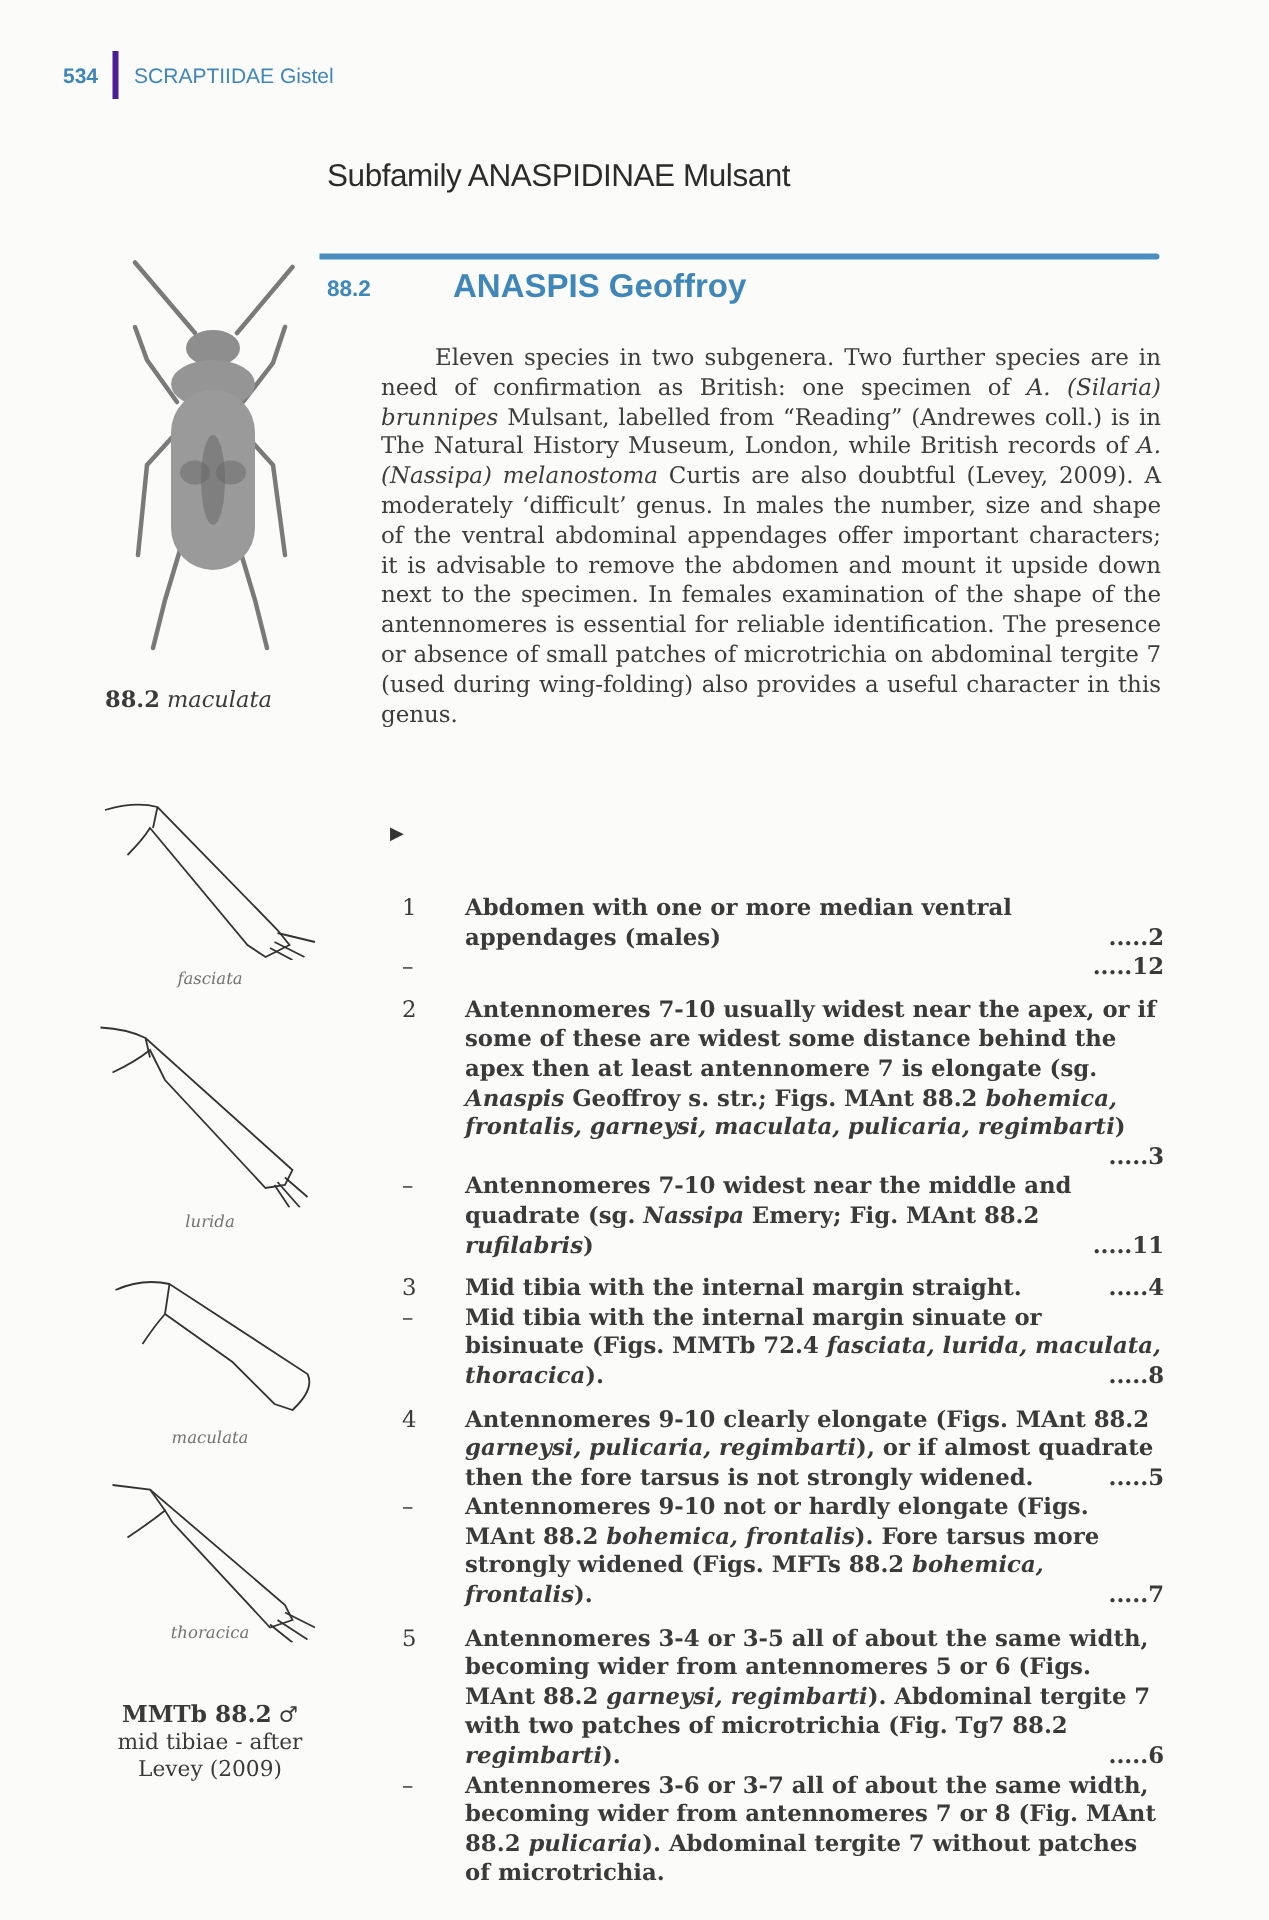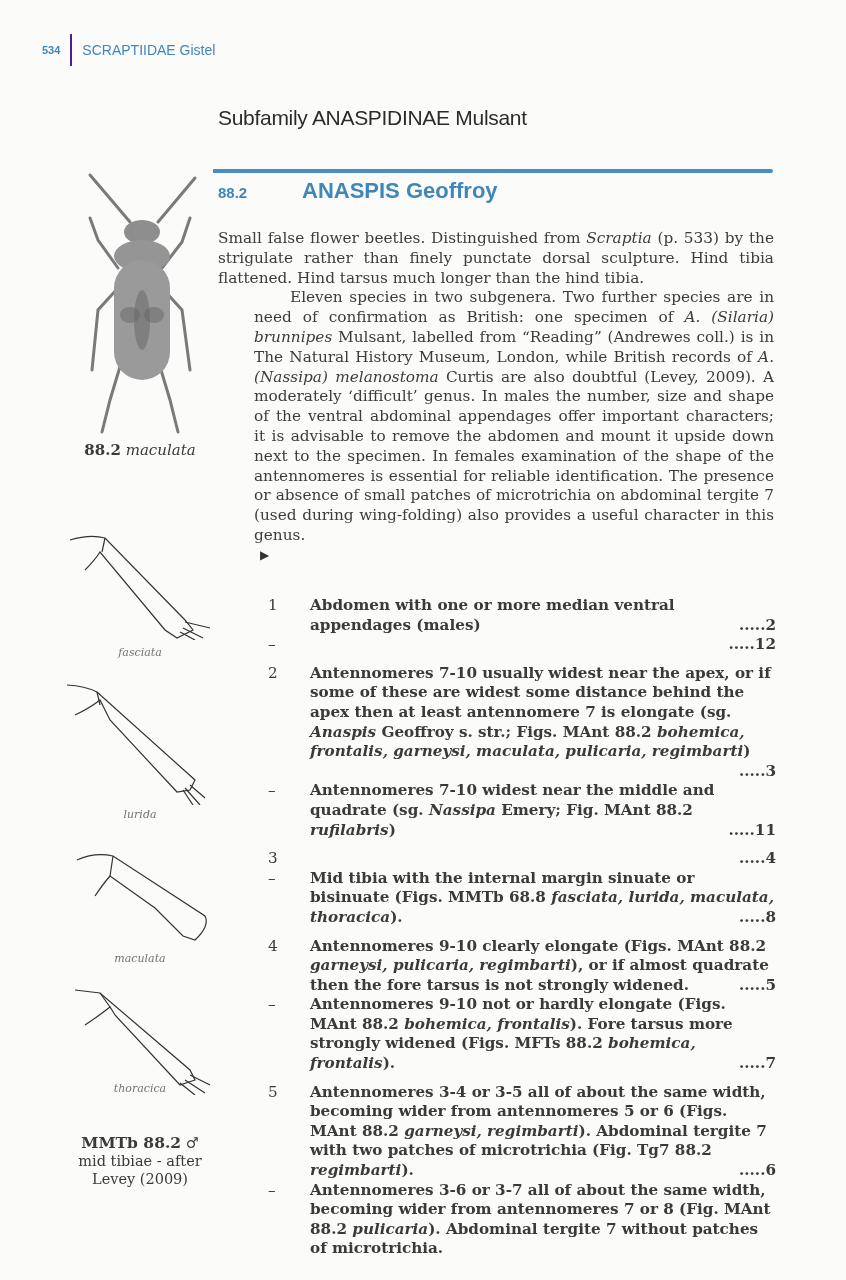--- a/index.html
+++ b/index.html
@@ -3,60 +3,59 @@
 <meta charset="utf-8">
 <style>
   html, body { margin: 0; padding: 0; }
   body {
     width: 846px; height: 1280px; background: #fbfbfa; position: relative; overflow: hidden;
     font-family: "DejaVu Serif", "Liberation Serif", serif; color: #3a3a3a;
   }
   .sans { font-family: "Liberation Sans", "DejaVu Sans", sans-serif; }
   .abs { position: absolute; }
   #running-head { left: 42px; top: 34px; height: 32px; display: flex; align-items: center; }
-  #page-num { color: #3f86b9; font-weight: bold; font-size: 11px; padding-right: 10px; border-right: 2px solid #4c1d95; height: 32px; line-height: 20px; display:flex; align-items:center;}
+  #page-num { color: #3f86b9; font-weight: bold; font-size: 14px; padding-right: 10px; border-right: 4px solid #4c1d95; height: 32px; line-height: 20px; display:flex; align-items:center;}
   #running-title { color: #3f86b9; font-size: 14px; padding-left: 10px; }
   #subfamily { left: 218px; top: 106px; font-size: 21px; font-weight: normal; color: #2b2b2b; letter-spacing: -0.3px; }
   #blue-rule { left: 213px; top: 169px; width: 560px; height: 4px; background: #4a8dc0; border-radius: 0 2px 2px 0; }
   #genus-num { left: 218px; top: 184px; font-size: 15px; color: #3f86b9; font-weight: bold; }
   #genus-title { left: 302px; top: 178px; font-size: 22px; color: #3f86b9; font-weight: bold; }
   #intro { left: 218px; top: 229px; width: 556px; font-size: 15.3px; line-height: 19.8px; text-align: justify; color: #3c3c3c; }
   #intro p { margin: 0; }
   #intro p.indent { text-indent: 36px; margin-left: 36px; }
   i { font-style: italic; }
   #key-heading { left: 260px; top: 548px; display: flex; align-items: center; }
   #key-arrow { font-size: 12px; color: #333; width: 48px; }
   #key-title { font-size: 19px; font-weight: bold; color: #2b2b2b; }
   #key { left: 268px; top: 596px; width: 508px; font-size: 15.2px; line-height: 19.6px; color: #3a3a3a; }
   .couplet { margin-bottom: 9px; }
   .lead { display: flex; }
   .lead .num { width: 42px; flex-shrink: 0; }
   .lead .txt { flex: 1; font-weight: bold; }
   #beetle-fig { left: 70px; top: 170px; width: 140px; height: 265px; }
-  #beetle-caption { left: 70px; top: 441px; width: 140px; text-align: center; font-size: 15px; }
+  #beetle-caption { left: 70px; top: 457px; width: 140px; font-size: 15px; }
   .tibia { position: absolute; left: 55px; width: 160px; }
   .tibia-label { position: absolute; width: 180px; left: 50px; text-align: center; font-style: italic; font-size: 11px; color: #737373; }
   #fig-caption { left: 55px; top: 1134px; width: 170px; text-align: center; font-size: 14.5px; line-height: 18px; }
   #fig-caption .b { font-weight: bold; font-size: 15.5px; }
 </style>
 </head>
 <body>
 
 <div id="running-head" class="abs sans">
   <span id="page-num">534</span>
   <span id="running-title">SCRAPTIIDAE Gistel</span>
 </div>
 
 <div id="subfamily" class="abs sans">Subfamily ANASPIDINAE Mulsant</div>
 <div id="blue-rule" class="abs"></div>
 <div id="genus-num" class="abs sans">88.2</div>
 <div id="genus-title" class="abs sans">ANASPIS Geoffroy</div>
 
 <div id="intro" class="abs">
-  <p><span>Small false flower beetles. Distinguished from </span><i>Scraptia</i><span> (p. 533) by the strigulate rather than finely punctate dorsal sculpture. Hind tibia flattened. Hind tarsus much longer than the hind tibia.</span></p>
   <p class="indent"><span>Eleven species in two subgenera. Two further species are in need of confirmation as British: one specimen of </span><i>A. (Silaria) brunnipes</i><span> Mulsant, labelled from “Reading” (Andrewes coll.) is in The Natural History Museum, London, while British records of </span><i>A. (Nassipa) melanostoma</i><span> Curtis are also doubtful (Levey, 2009). A moderately ‘difficult’ genus. In males the number, size and shape of the ventral abdominal appendages offer important characters; it is advisable to remove the abdomen and mount it upside down next to the specimen. In females examination of the shape of the antennomeres is essential for reliable identification. The presence or absence of small patches of microtrichia on abdominal tergite 7 (used during wing-folding) also provides a useful character in this genus.</span></p>
 </div>
 
 <div id="key-heading" class="abs sans">
   <span id="key-arrow">▶</span>
 </div>
 
 <div id="key" class="abs">
     <div class="couplet">
       <div class="lead">
@@ -74,25 +73,25 @@
         <span class="txt"><span>Antennomeres 7-10 usually widest near the apex, or if some of these are widest some distance behind the apex then at least antennomere 7 is elongate (sg. </span><i>Anaspis</i><span> Geoffroy s. str.; Figs. MAnt 88.2 </span><i>bohemica, frontalis, garneysi, maculata, pulicaria, regimbarti</i><span>)</span><span style="float: right;">.....3</span></span>
       </div>
       <div class="lead">
         <span class="num">–</span>
         <span class="txt"><span>Antennomeres 7-10 widest near the middle and quadrate (sg. </span><i>Nassipa</i><span> Emery; Fig. MAnt 88.2 </span><i>rufilabris</i><span>)</span><span style="float: right;">.....11</span></span>
       </div>
     </div>
     <div class="couplet">
       <div class="lead">
         <span class="num">3</span>
-        <span class="txt"><span style="float: right;">.....4</span></span>
+        <span class="txt"><span>Mid tibia with the internal margin straight. </span><span style="float: right;">.....4</span></span>
       </div>
       <div class="lead">
         <span class="num">–</span>
-        <span class="txt"><span>Mid tibia with the internal margin sinuate or bisinuate (Figs. MMTb 68.8 </span><i>fasciata, lurida, maculata, thoracica</i><span>).</span><span style="float: right;">.....8</span></span>
+        <span class="txt"><span>Mid tibia with the internal margin sinuate or bisinuate (Figs. MMTb 72.4 </span><i>fasciata, lurida, maculata, thoracica</i><span>).</span><span style="float: right;">.....8</span></span>
       </div>
     </div>
     <div class="couplet">
       <div class="lead">
         <span class="num">4</span>
         <span class="txt"><span>Antennomeres 9-10 clearly elongate (Figs. MAnt 88.2 </span><i>garneysi, pulicaria, regimbarti</i><span>), or if almost quadrate then the fore tarsus is not strongly widened. </span><span style="float: right;">.....5</span></span>
       </div>
       <div class="lead">
         <span class="num">–</span>
         <span class="txt"><span>Antennomeres 9-10 not or hardly elongate (Figs. MAnt 88.2 </span><i>bohemica, frontalis</i><span>). Fore tarsus more strongly widened (Figs. MFTs 88.2 </span><i>bohemica, frontalis</i><span>). </span><span style="float: right;">.....7</span></span>

